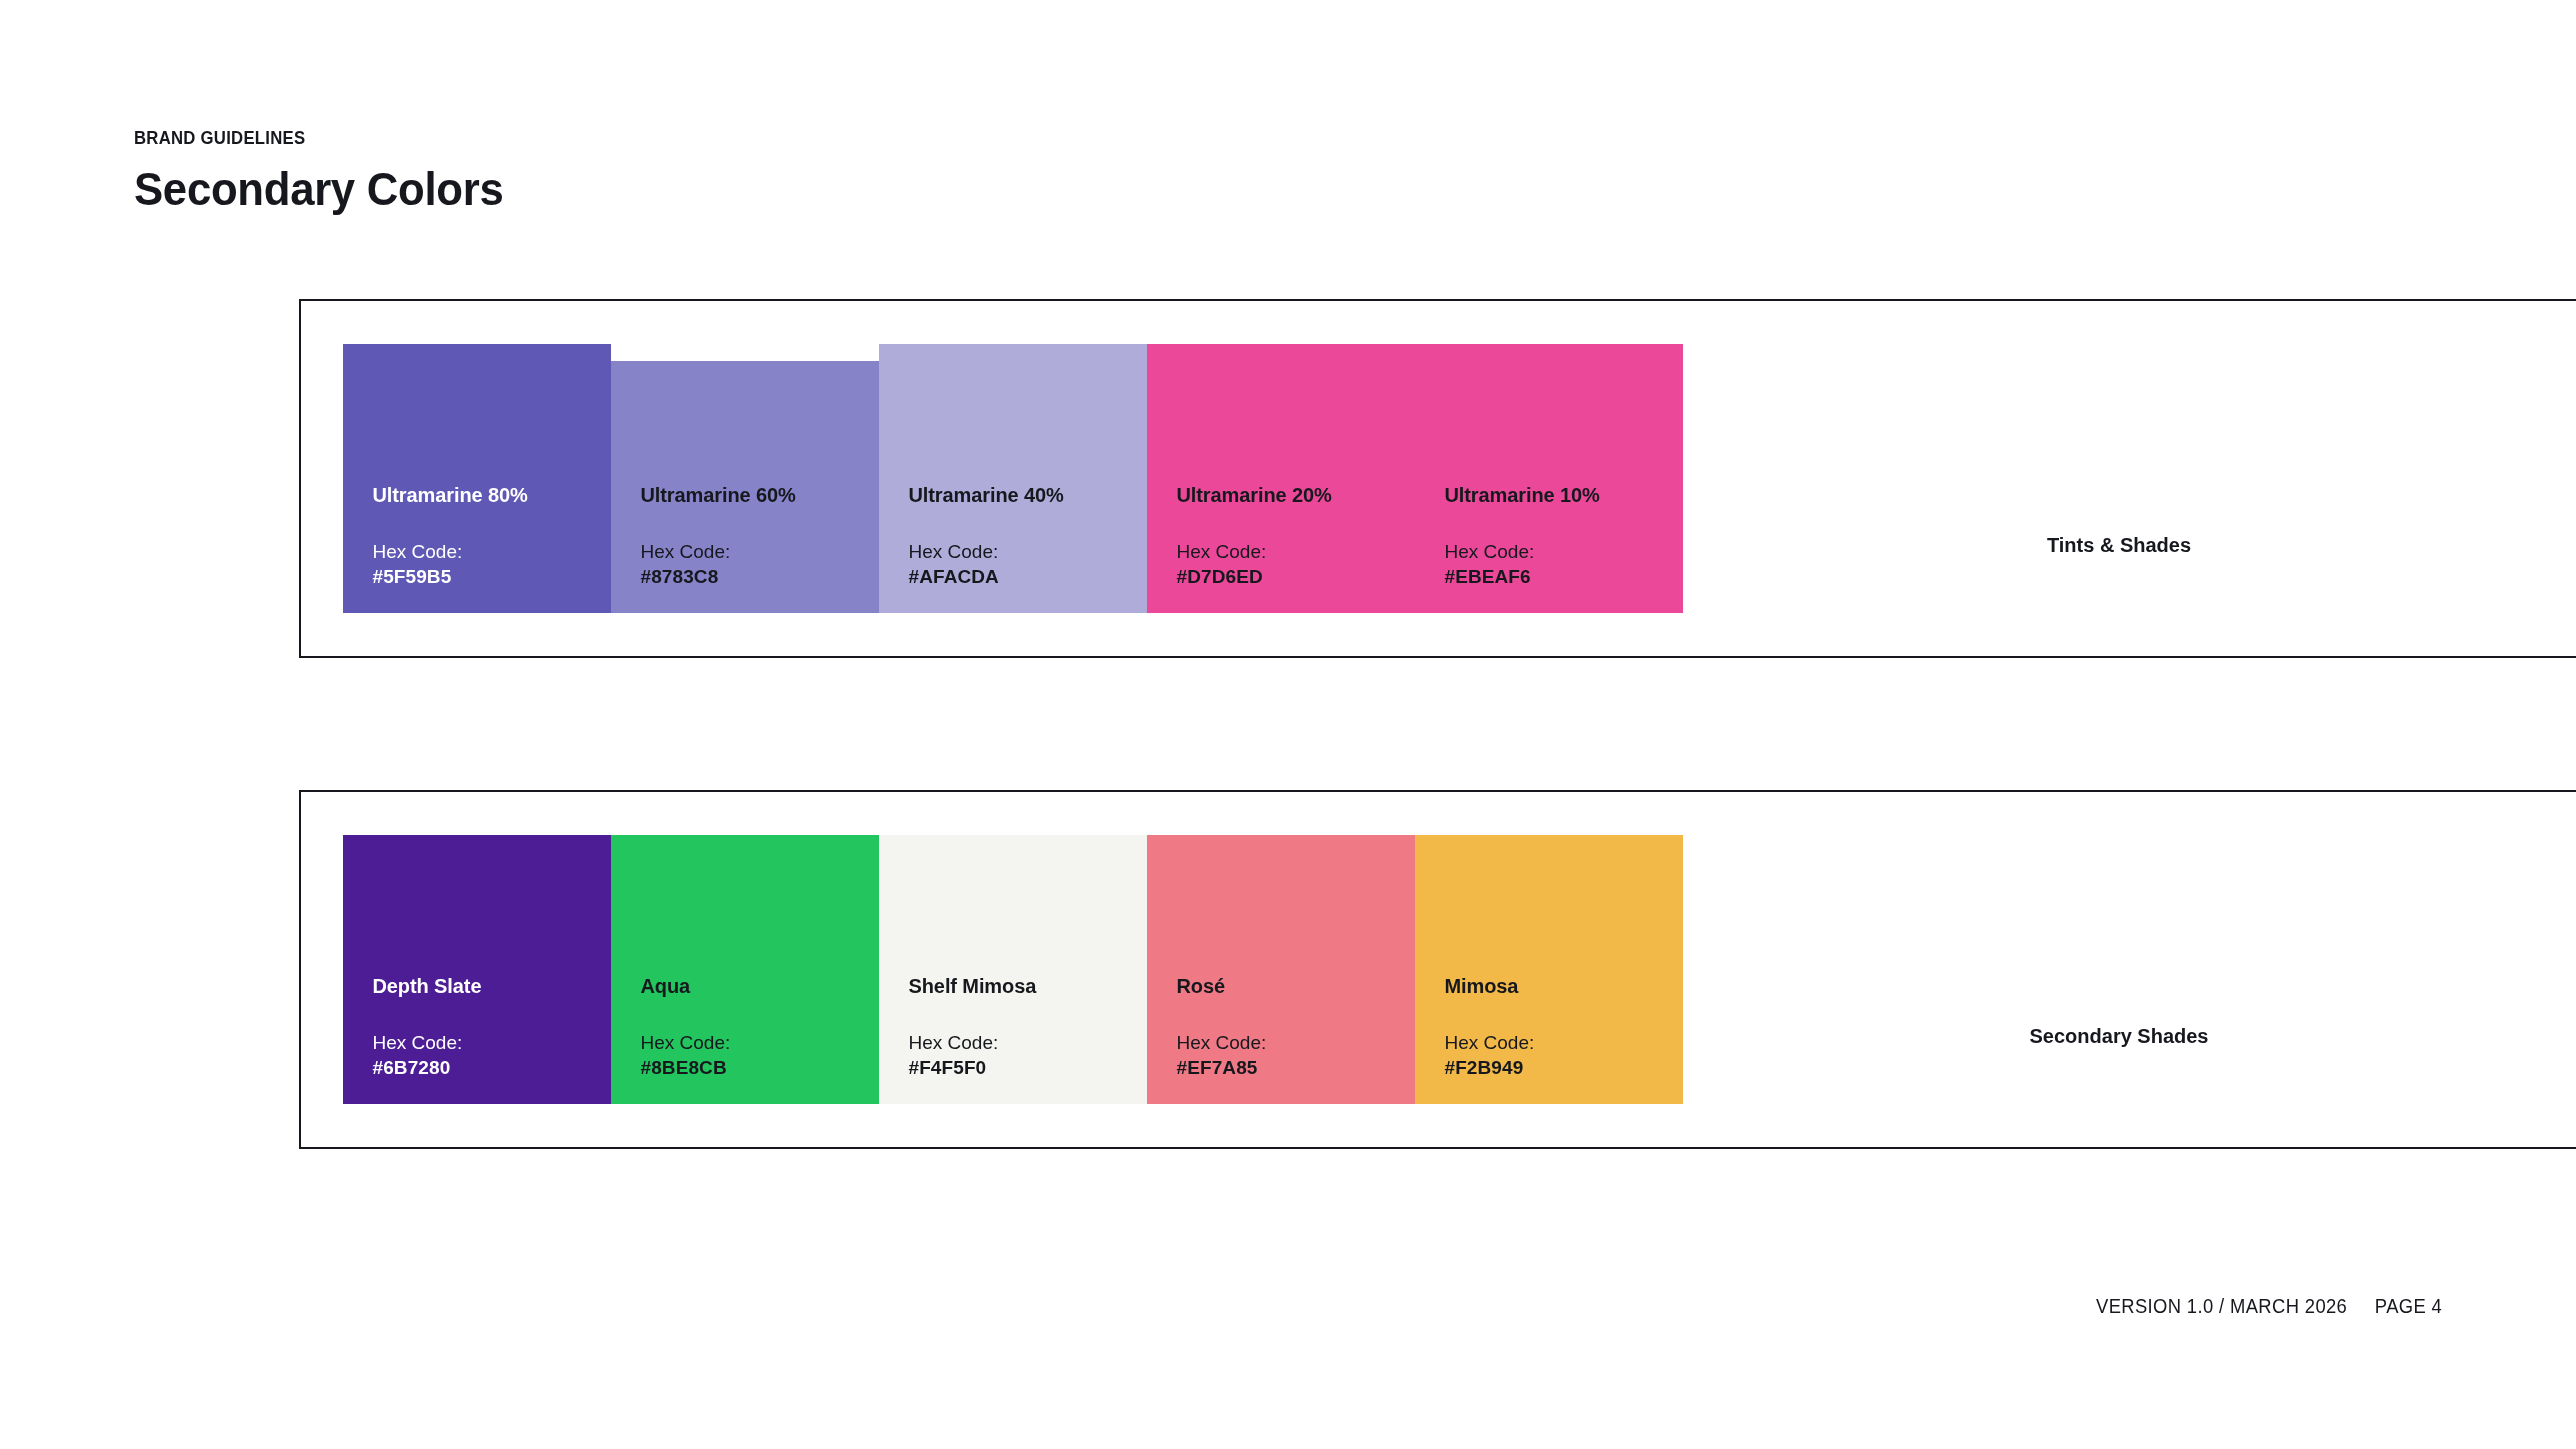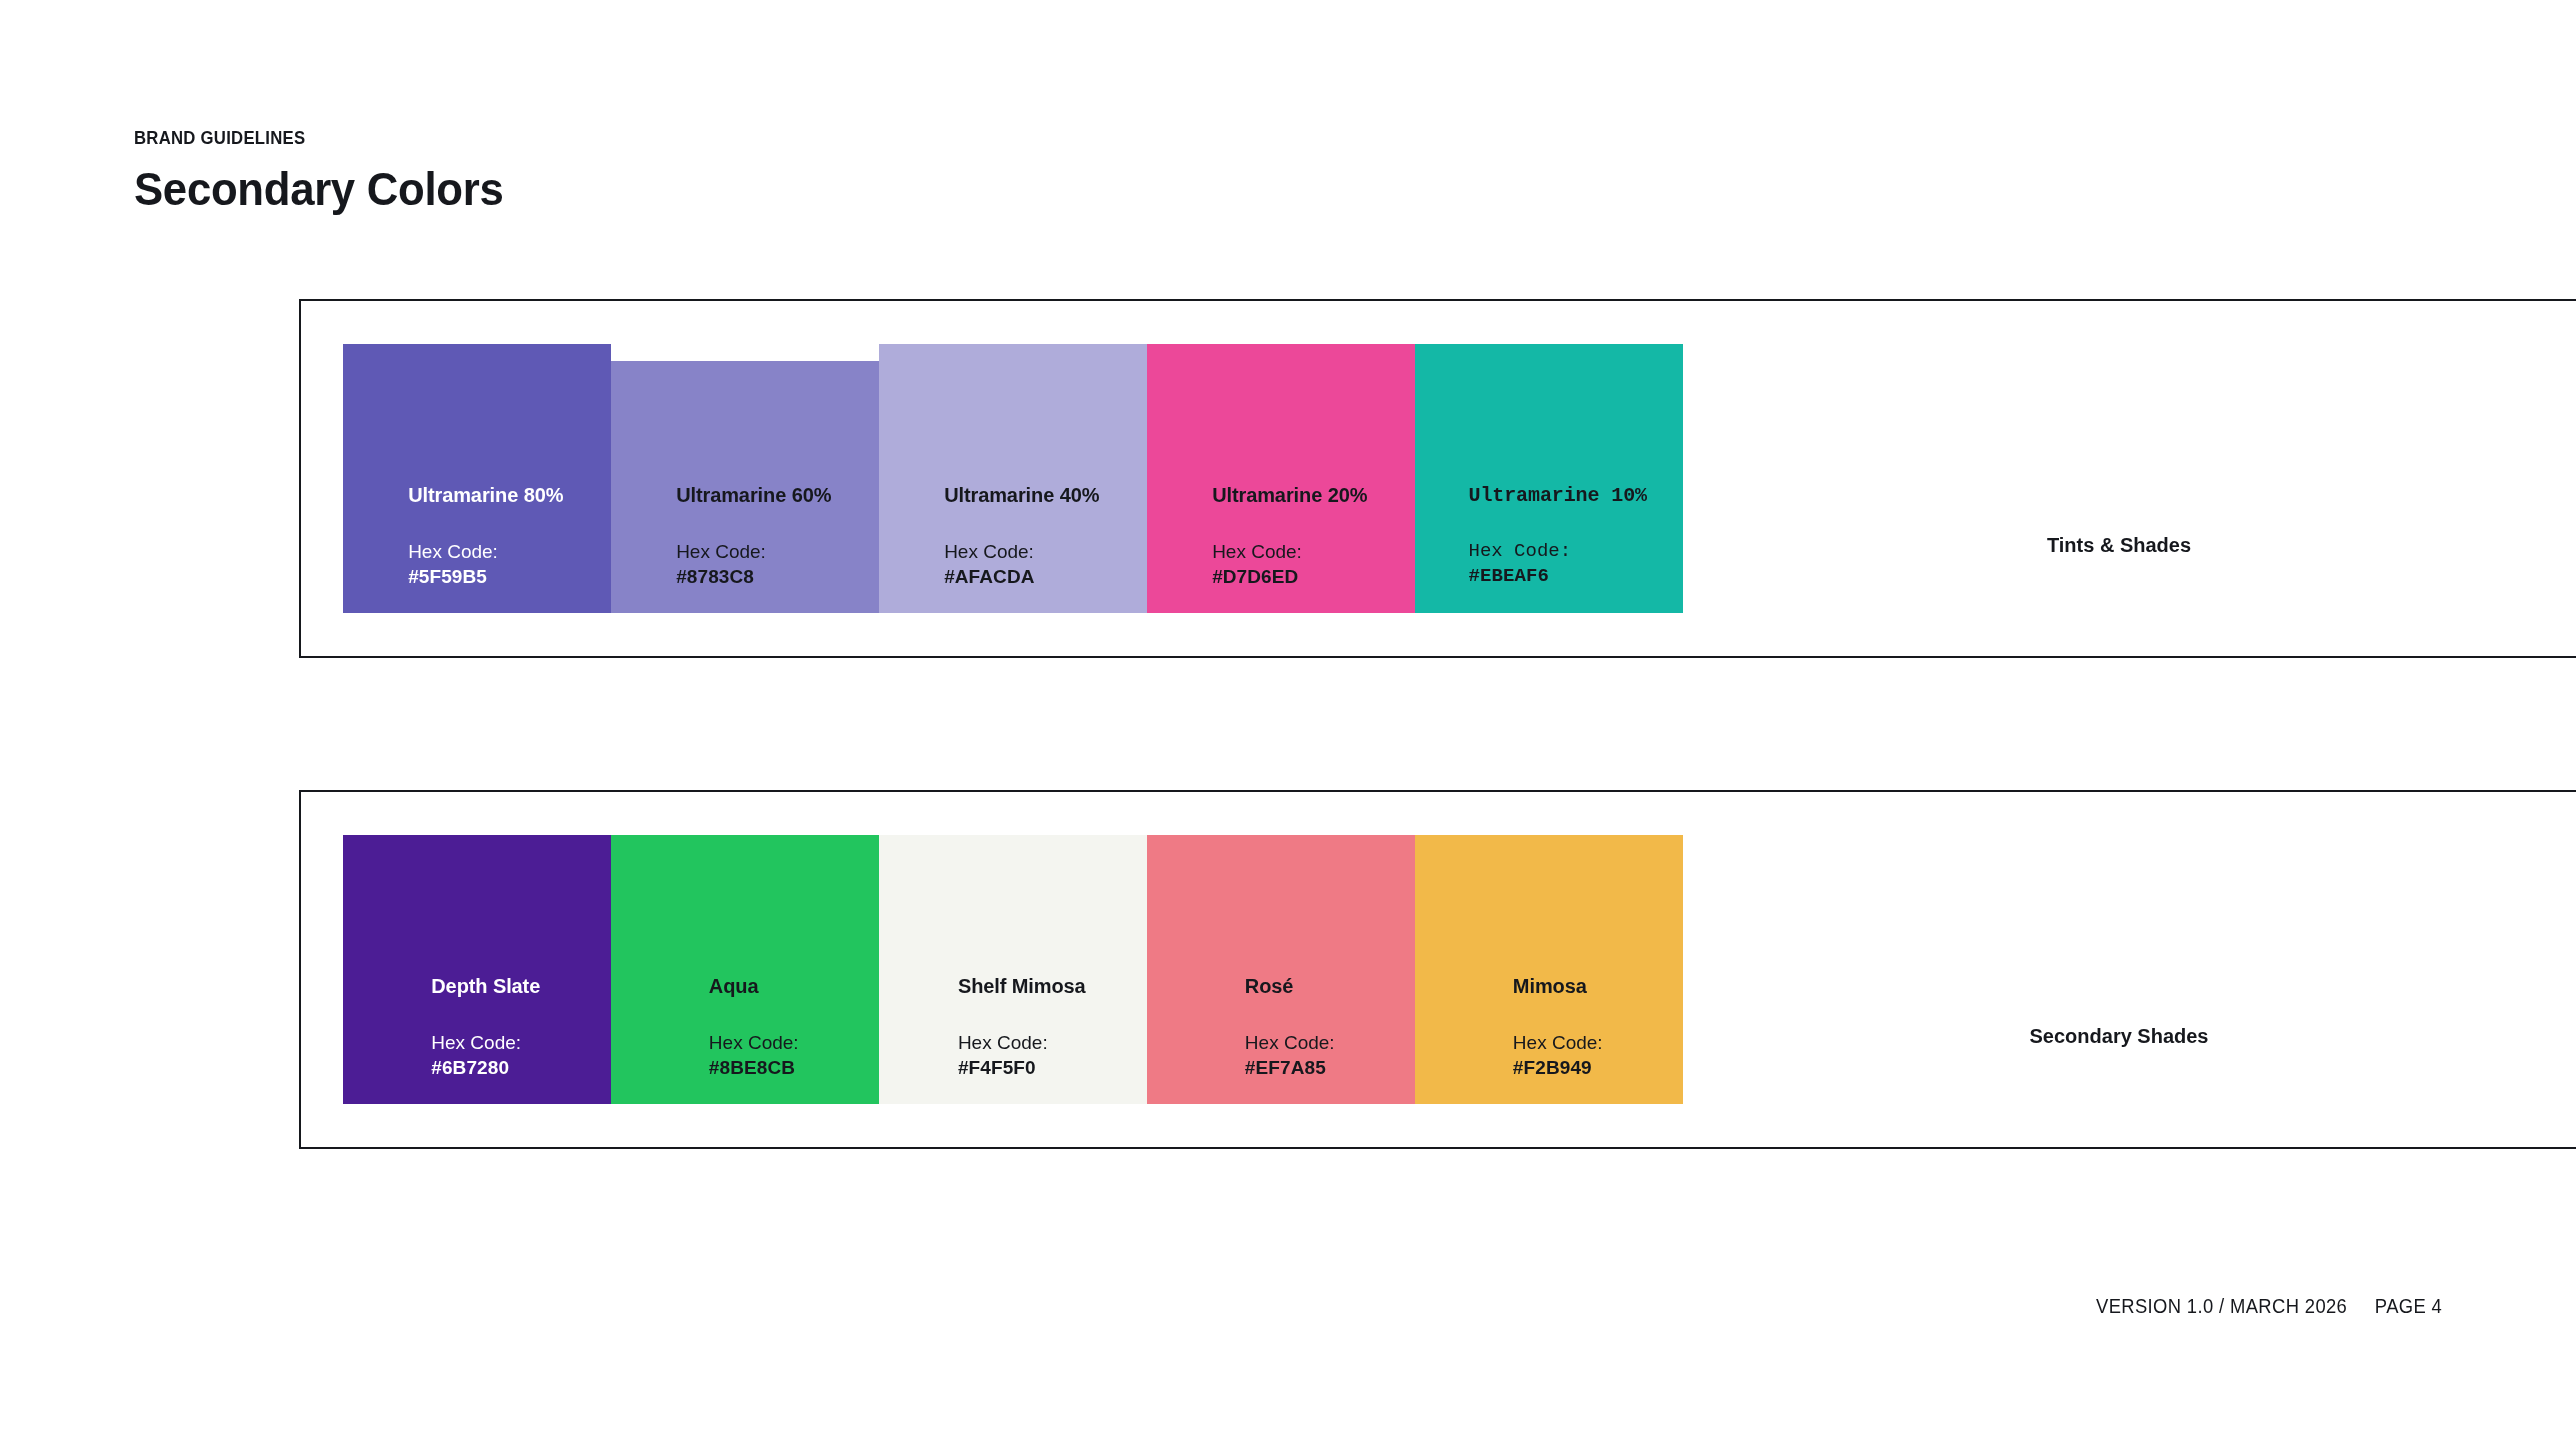--- a/index.html
+++ b/index.html
@@ -72,21 +72,20 @@
   }
 
   .swatch {
     width: 268px;
     position: relative;
     display: flex;
     flex-direction: column;
     justify-content: flex-end;
     padding: 0 0 24px 0;
     box-sizing: border-box;
-    align-items: center;
   }
   .swatch-pad { padding-left: 29.5px; padding-right: 12px; }
 
   .swatch-name {
     font-size: 20px;
     font-weight: bold;
     letter-spacing: -0.1px;
     margin-bottom: 32px;
     white-space: nowrap;
   }
@@ -177,21 +176,21 @@
       </div>
 
       <div class="swatch" style="background-color: #ec4899; color: rgb(22, 24, 29);">
         <div class="swatch-pad">
           <div class="swatch-name">Ultramarine 20%</div>
           <div class="hex-label">Hex Code:</div>
           <div class="hex-value">#D7D6ED</div>
         </div>
       </div>
 
-      <div class="swatch" style="background-color: #14b8a6; color: rgb(22, 24, 29); font-family: Liberation Mono, monospace;">
+      <div class="swatch" style="background-color: #ec4899; color: rgb(22, 24, 29);">
         <div class="swatch-pad">
           <div class="swatch-name">Ultramarine 10%</div>
           <div class="hex-label">Hex Code:</div>
           <div class="hex-value">#EBEAF6</div>
         </div>
       </div>
 
     </div>
     <div class="caption-area">
       <div class="caption-text">Tints &amp; Shades</div>

